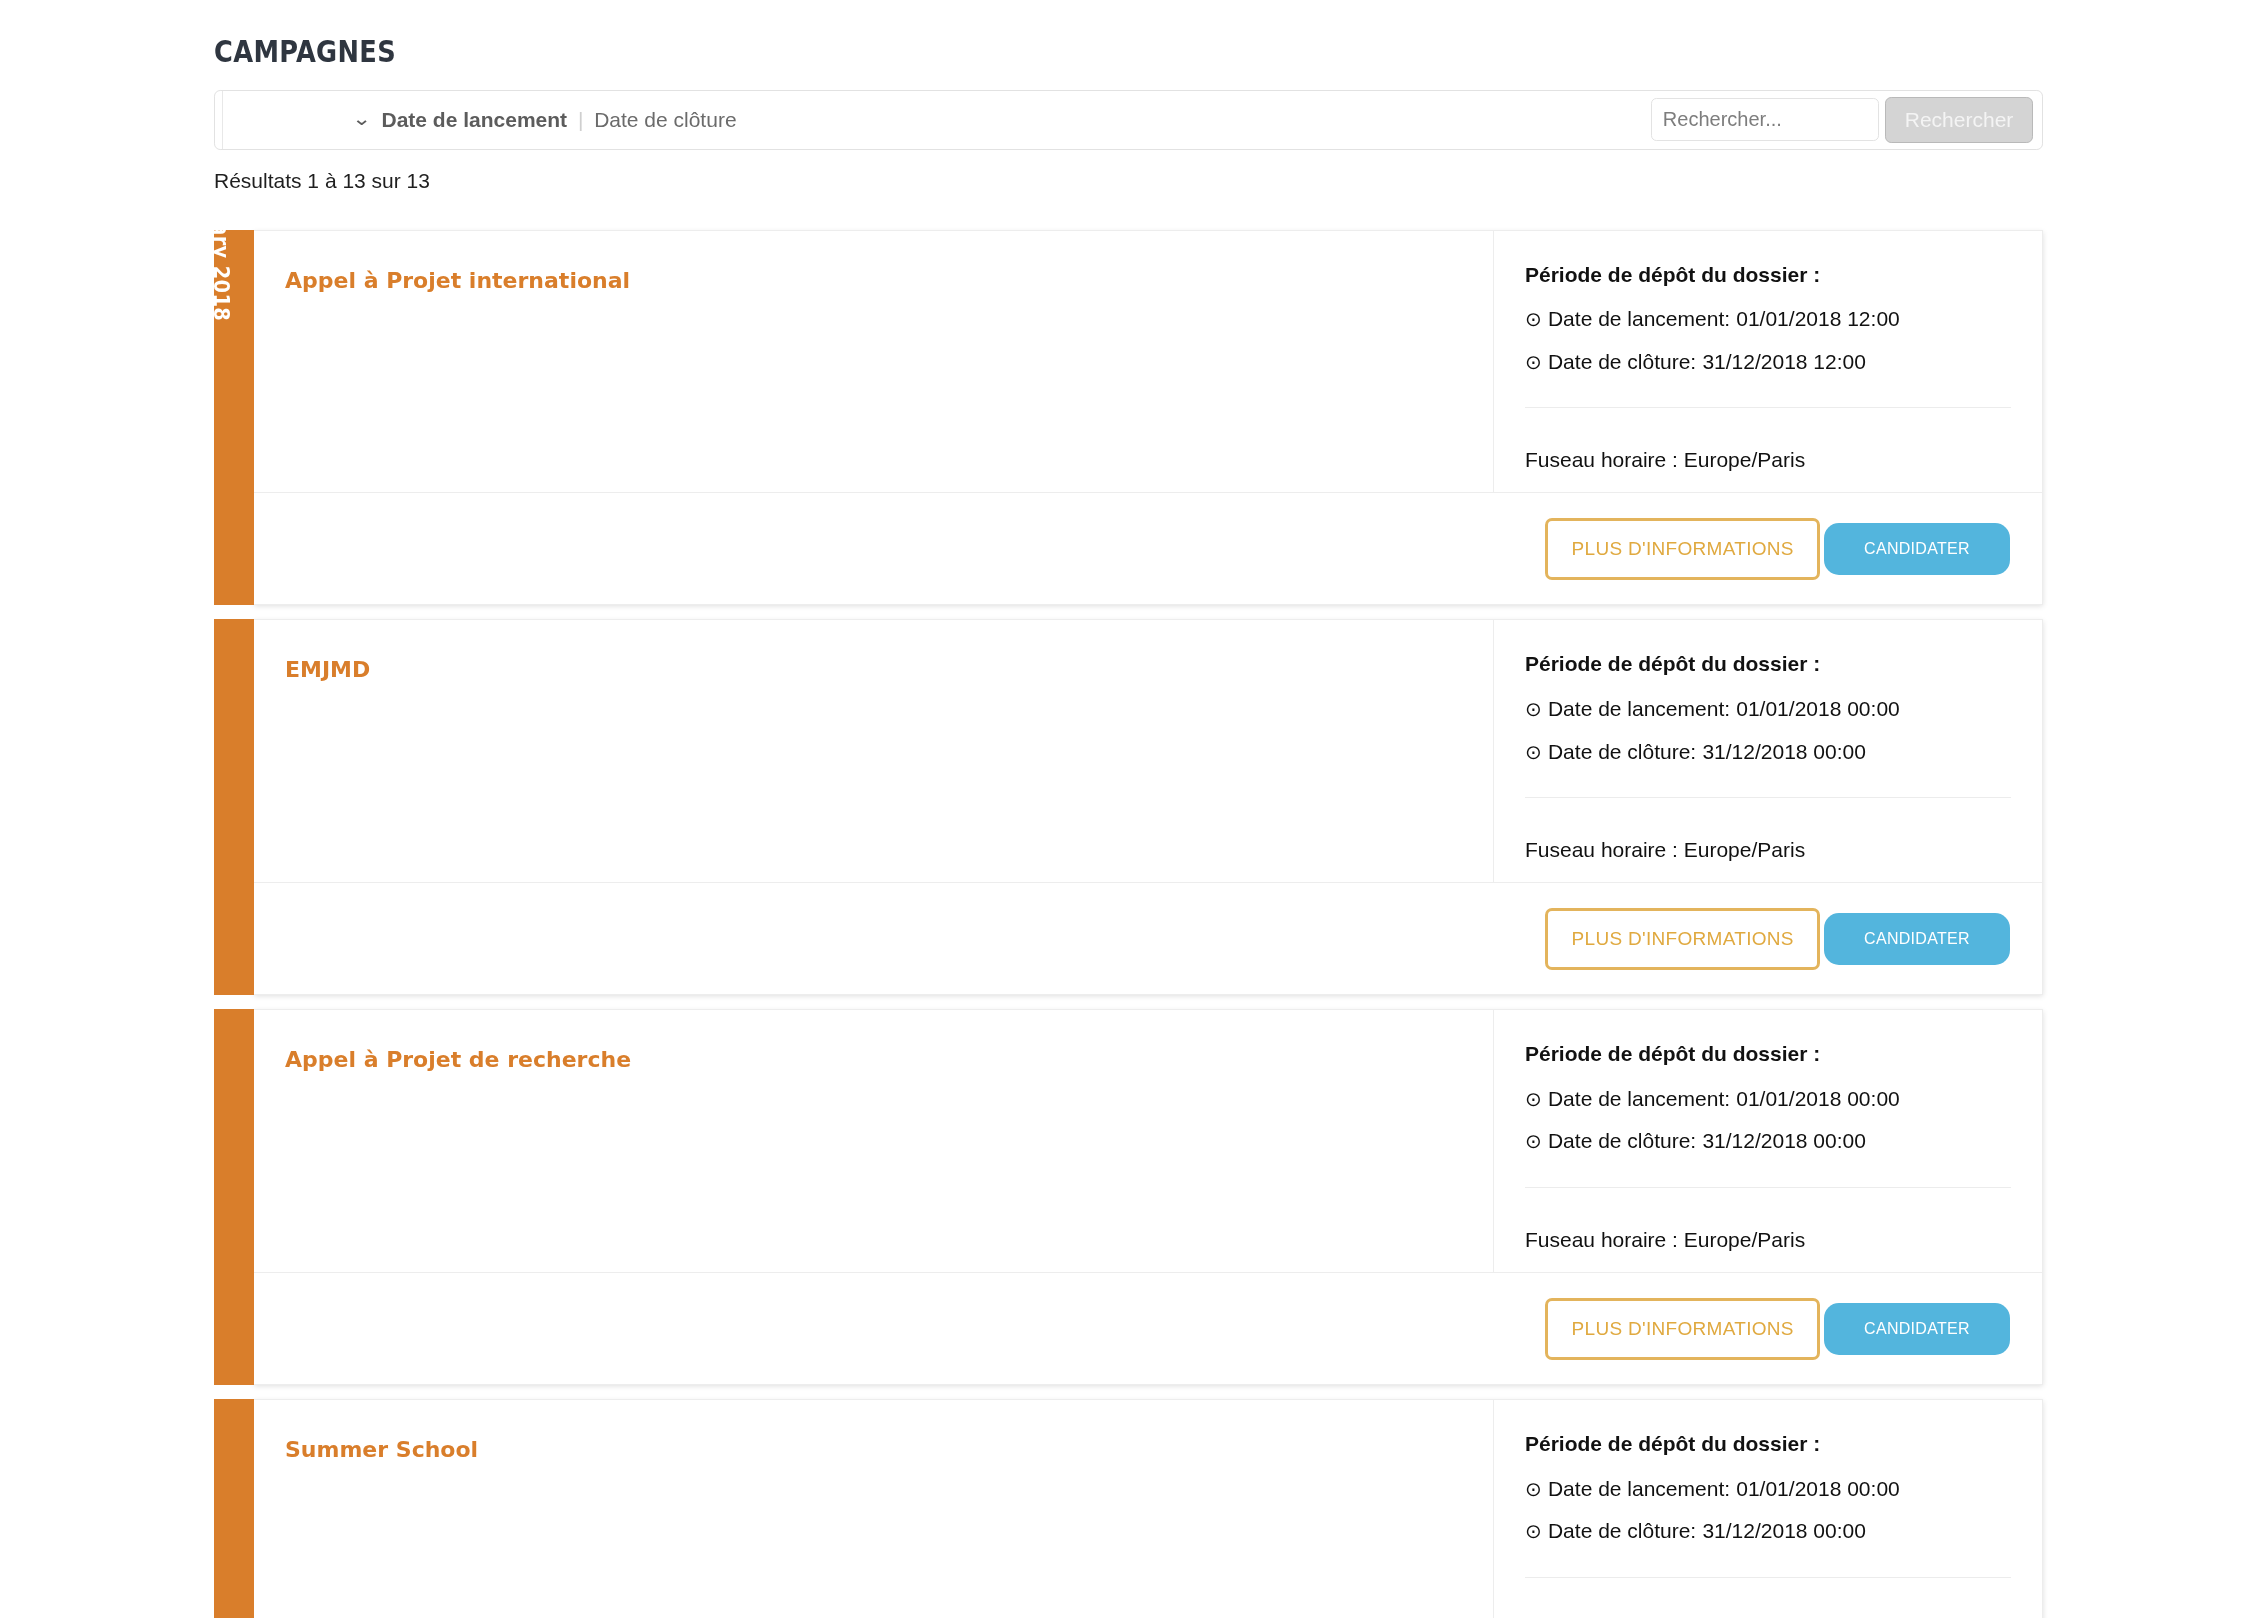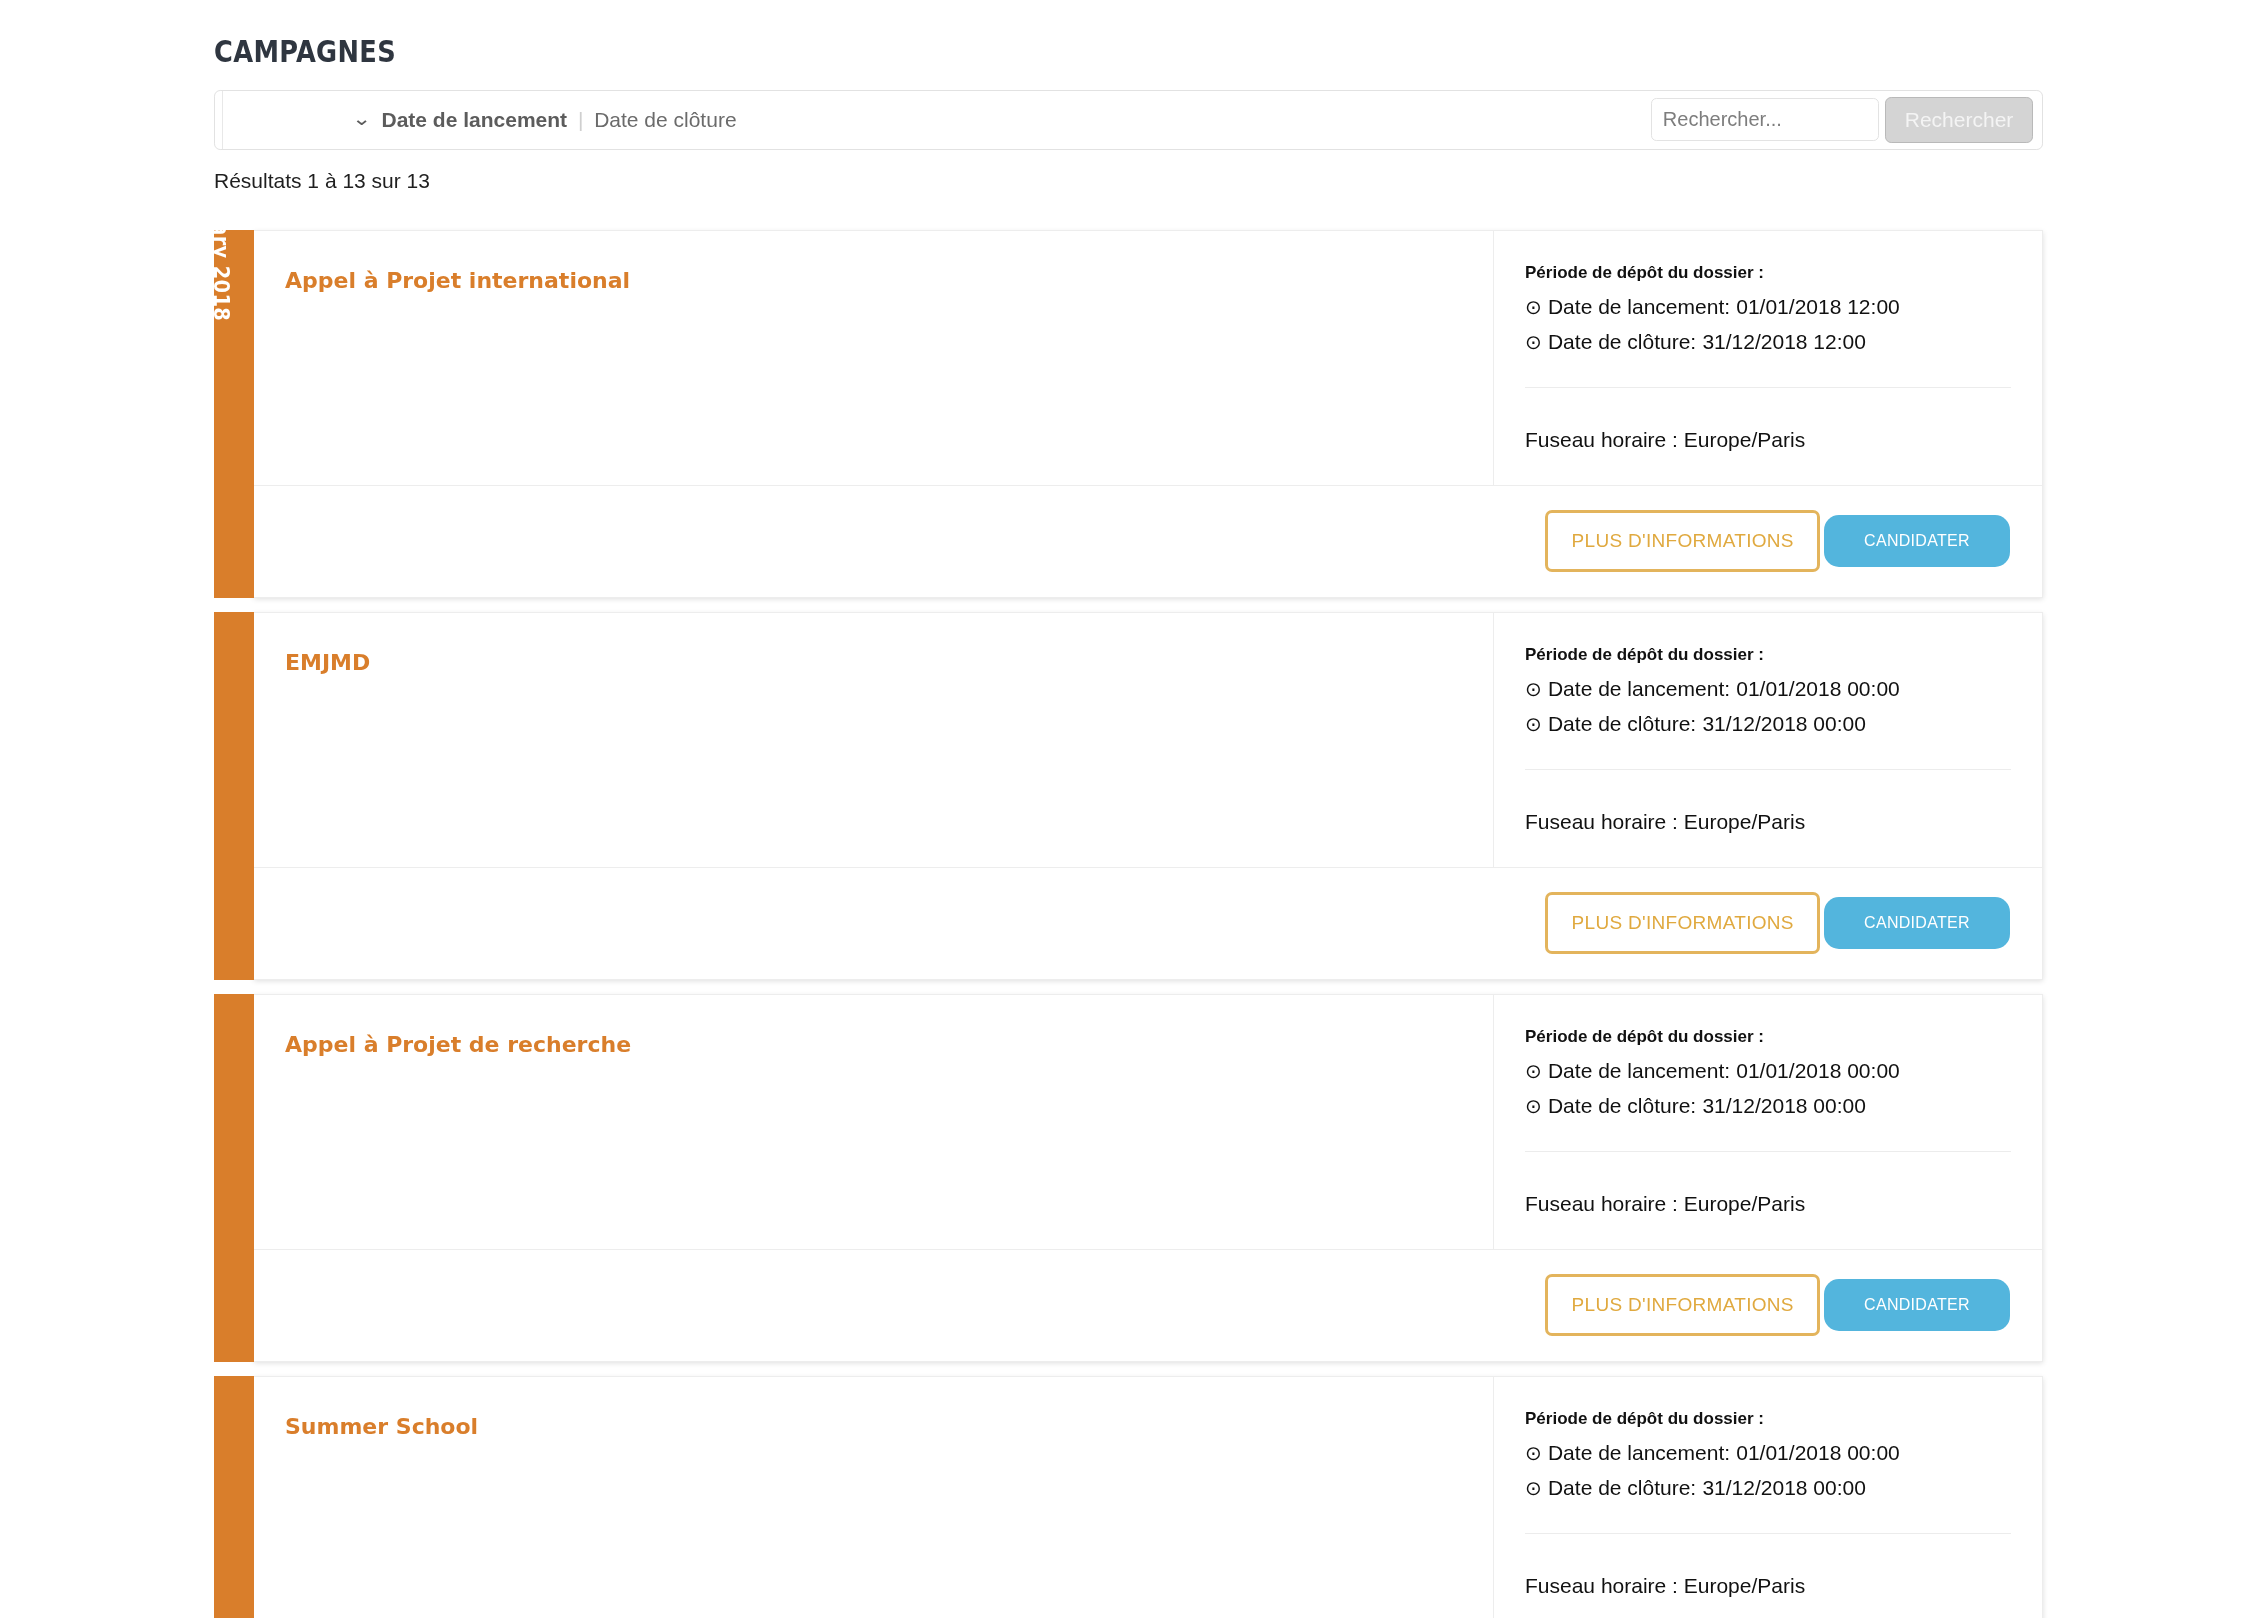--- a/index.html
+++ b/index.html
@@ -218,42 +218,42 @@
   }
 
   .card-side {
     width: 548px;
     flex: 0 0 548px;
     padding: 32px 31px 20px 31px;
     display: flex;
     flex-direction: column;
   }
   .period-head {
-    font-size: 17px;
+    font-size: 21px;
     font-weight: 700;
     color: #111111;
     margin-bottom: 12.3px;
   }
   .date-row {
     font-size: 21px;
     color: #111111;
     margin-bottom: 10.8px;
     display: flex;
     align-items: baseline;
     white-space: nowrap;
   }
   .clock-icon {
     display: inline-block;
     margin-right: 6.2px;
     font-size: 20px;
     line-height: 1;
     color: #111;
   }
   .date-label { font-weight: 400; margin-right: 6.2px; }
-  .date-value { font-weight: 400; }
+  .date-value { font-weight: 400; margin-top: 8px; }
 
   .side-sep {
     border: none;
     border-top: 1.5px solid #ececec;
     margin: 23px 0 0 0;
     width: 100%;
   }
   .tz {
     font-size: 21px;
     color: #111111;

